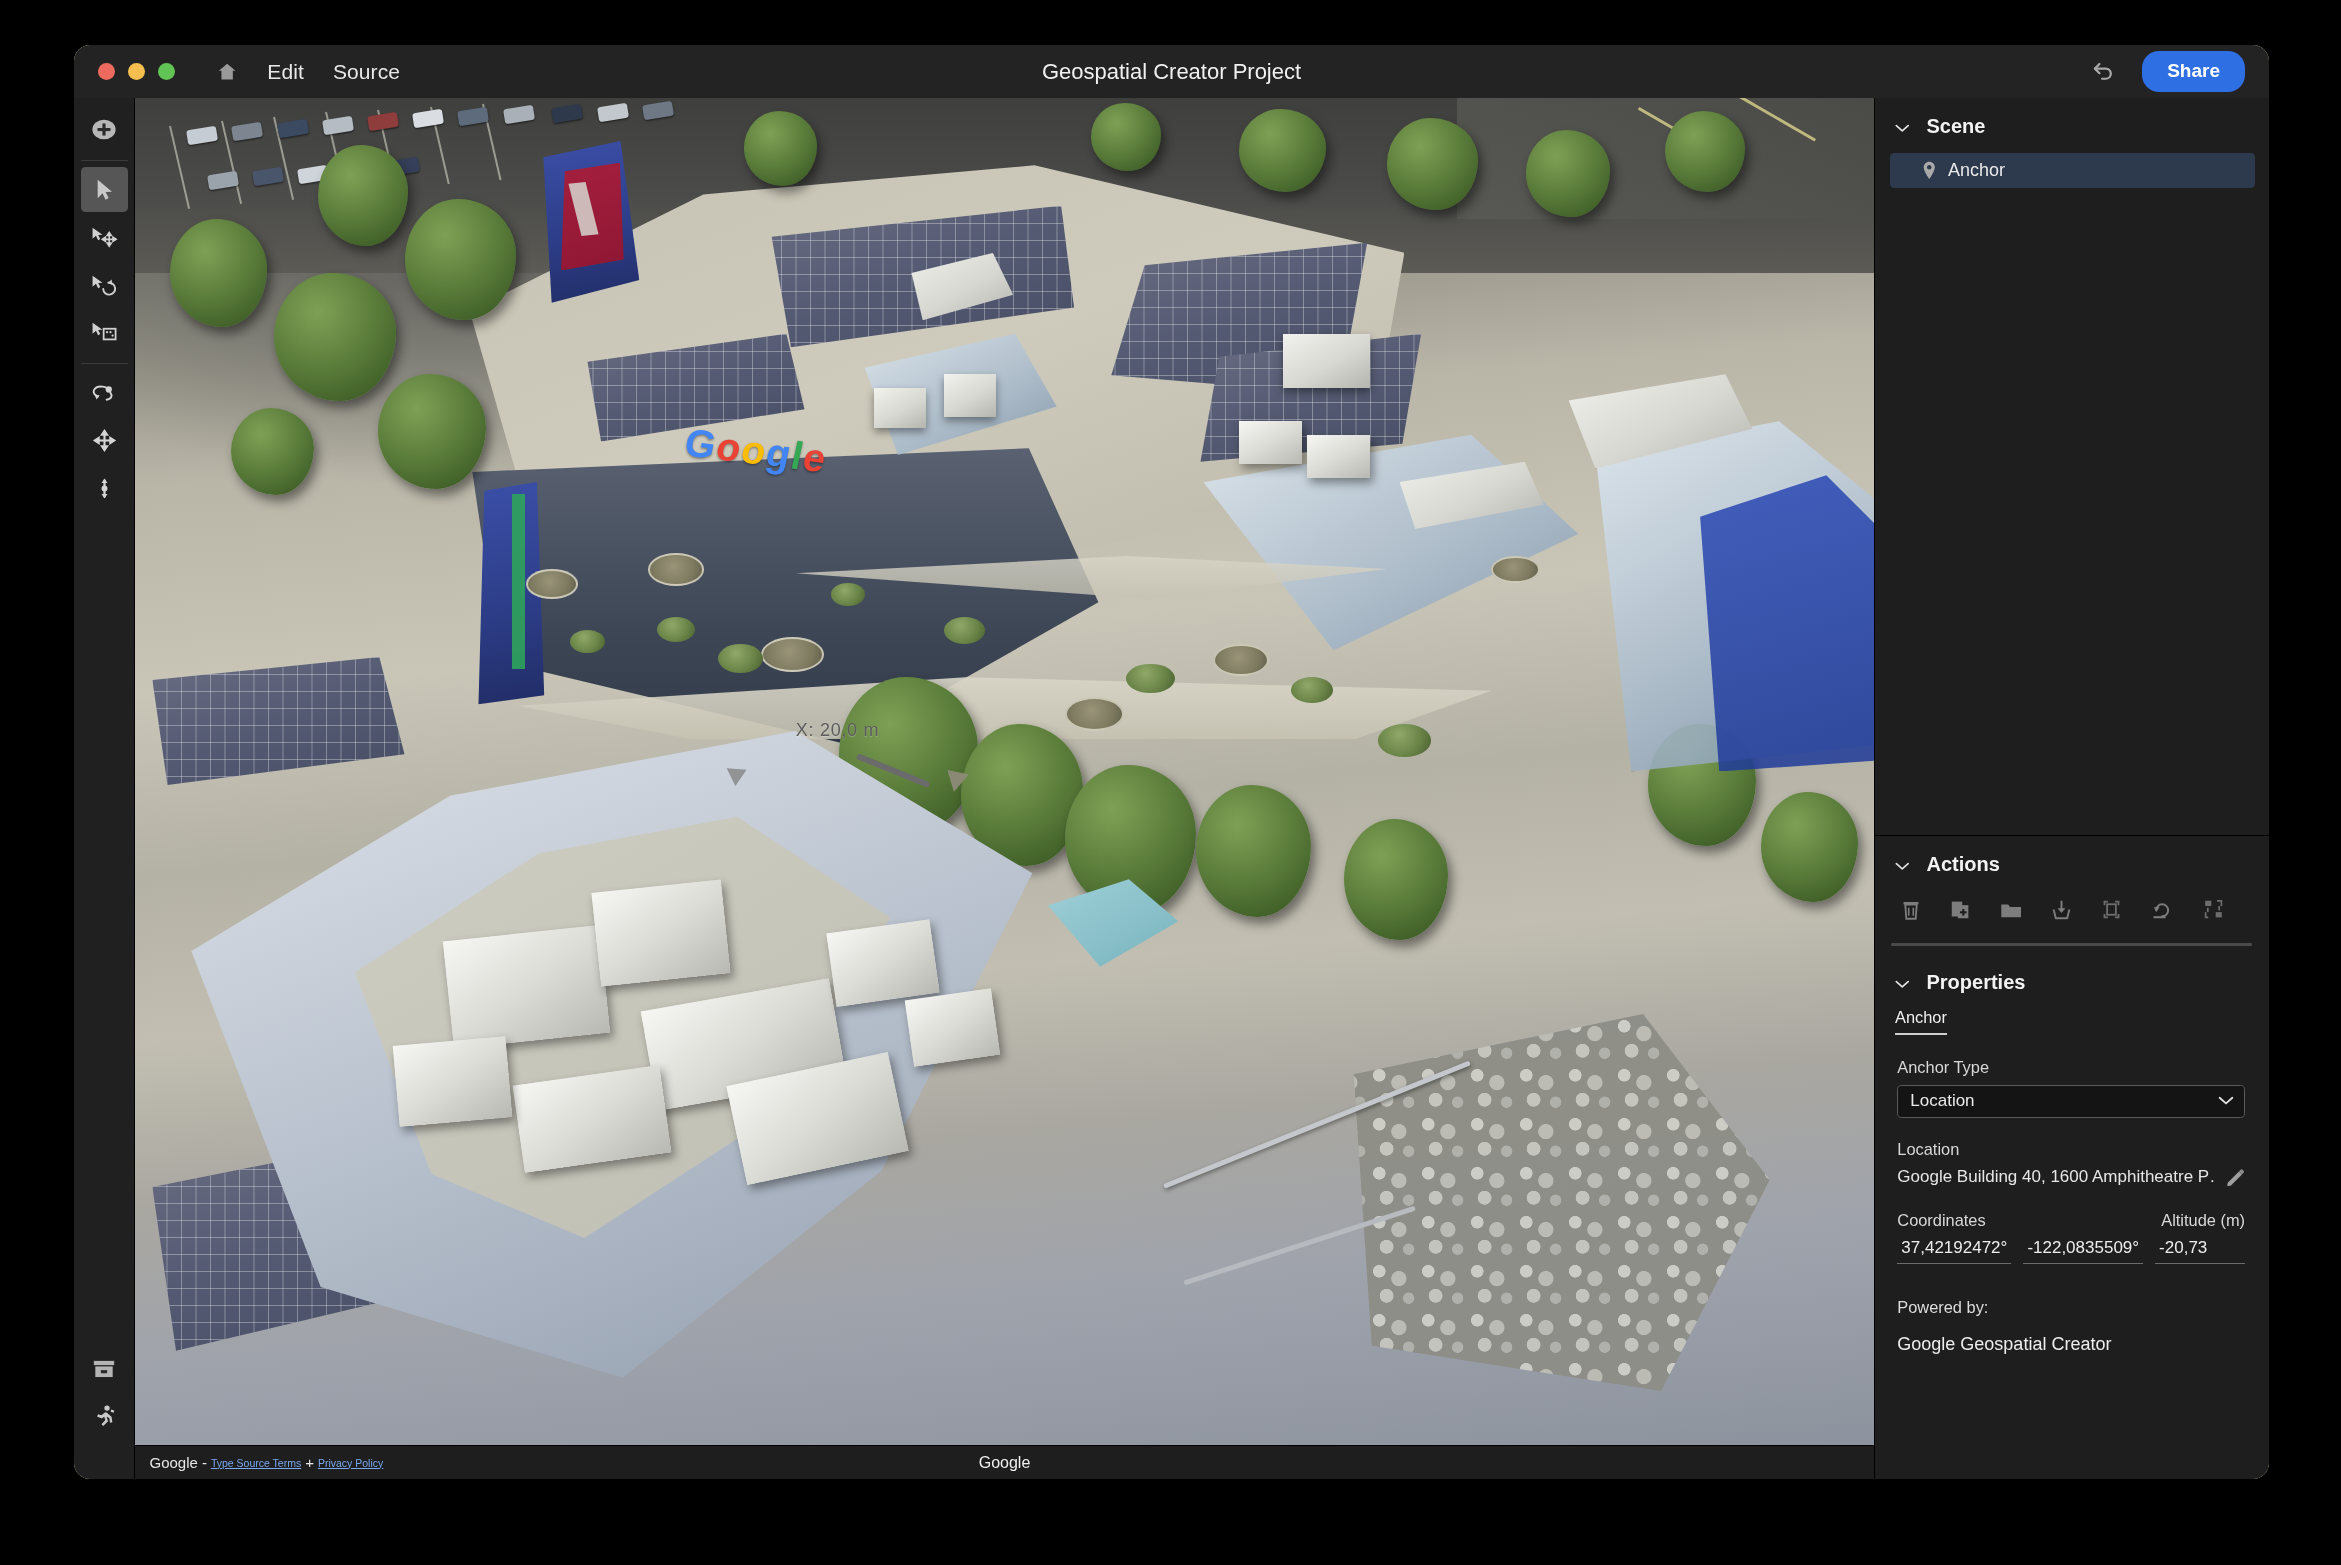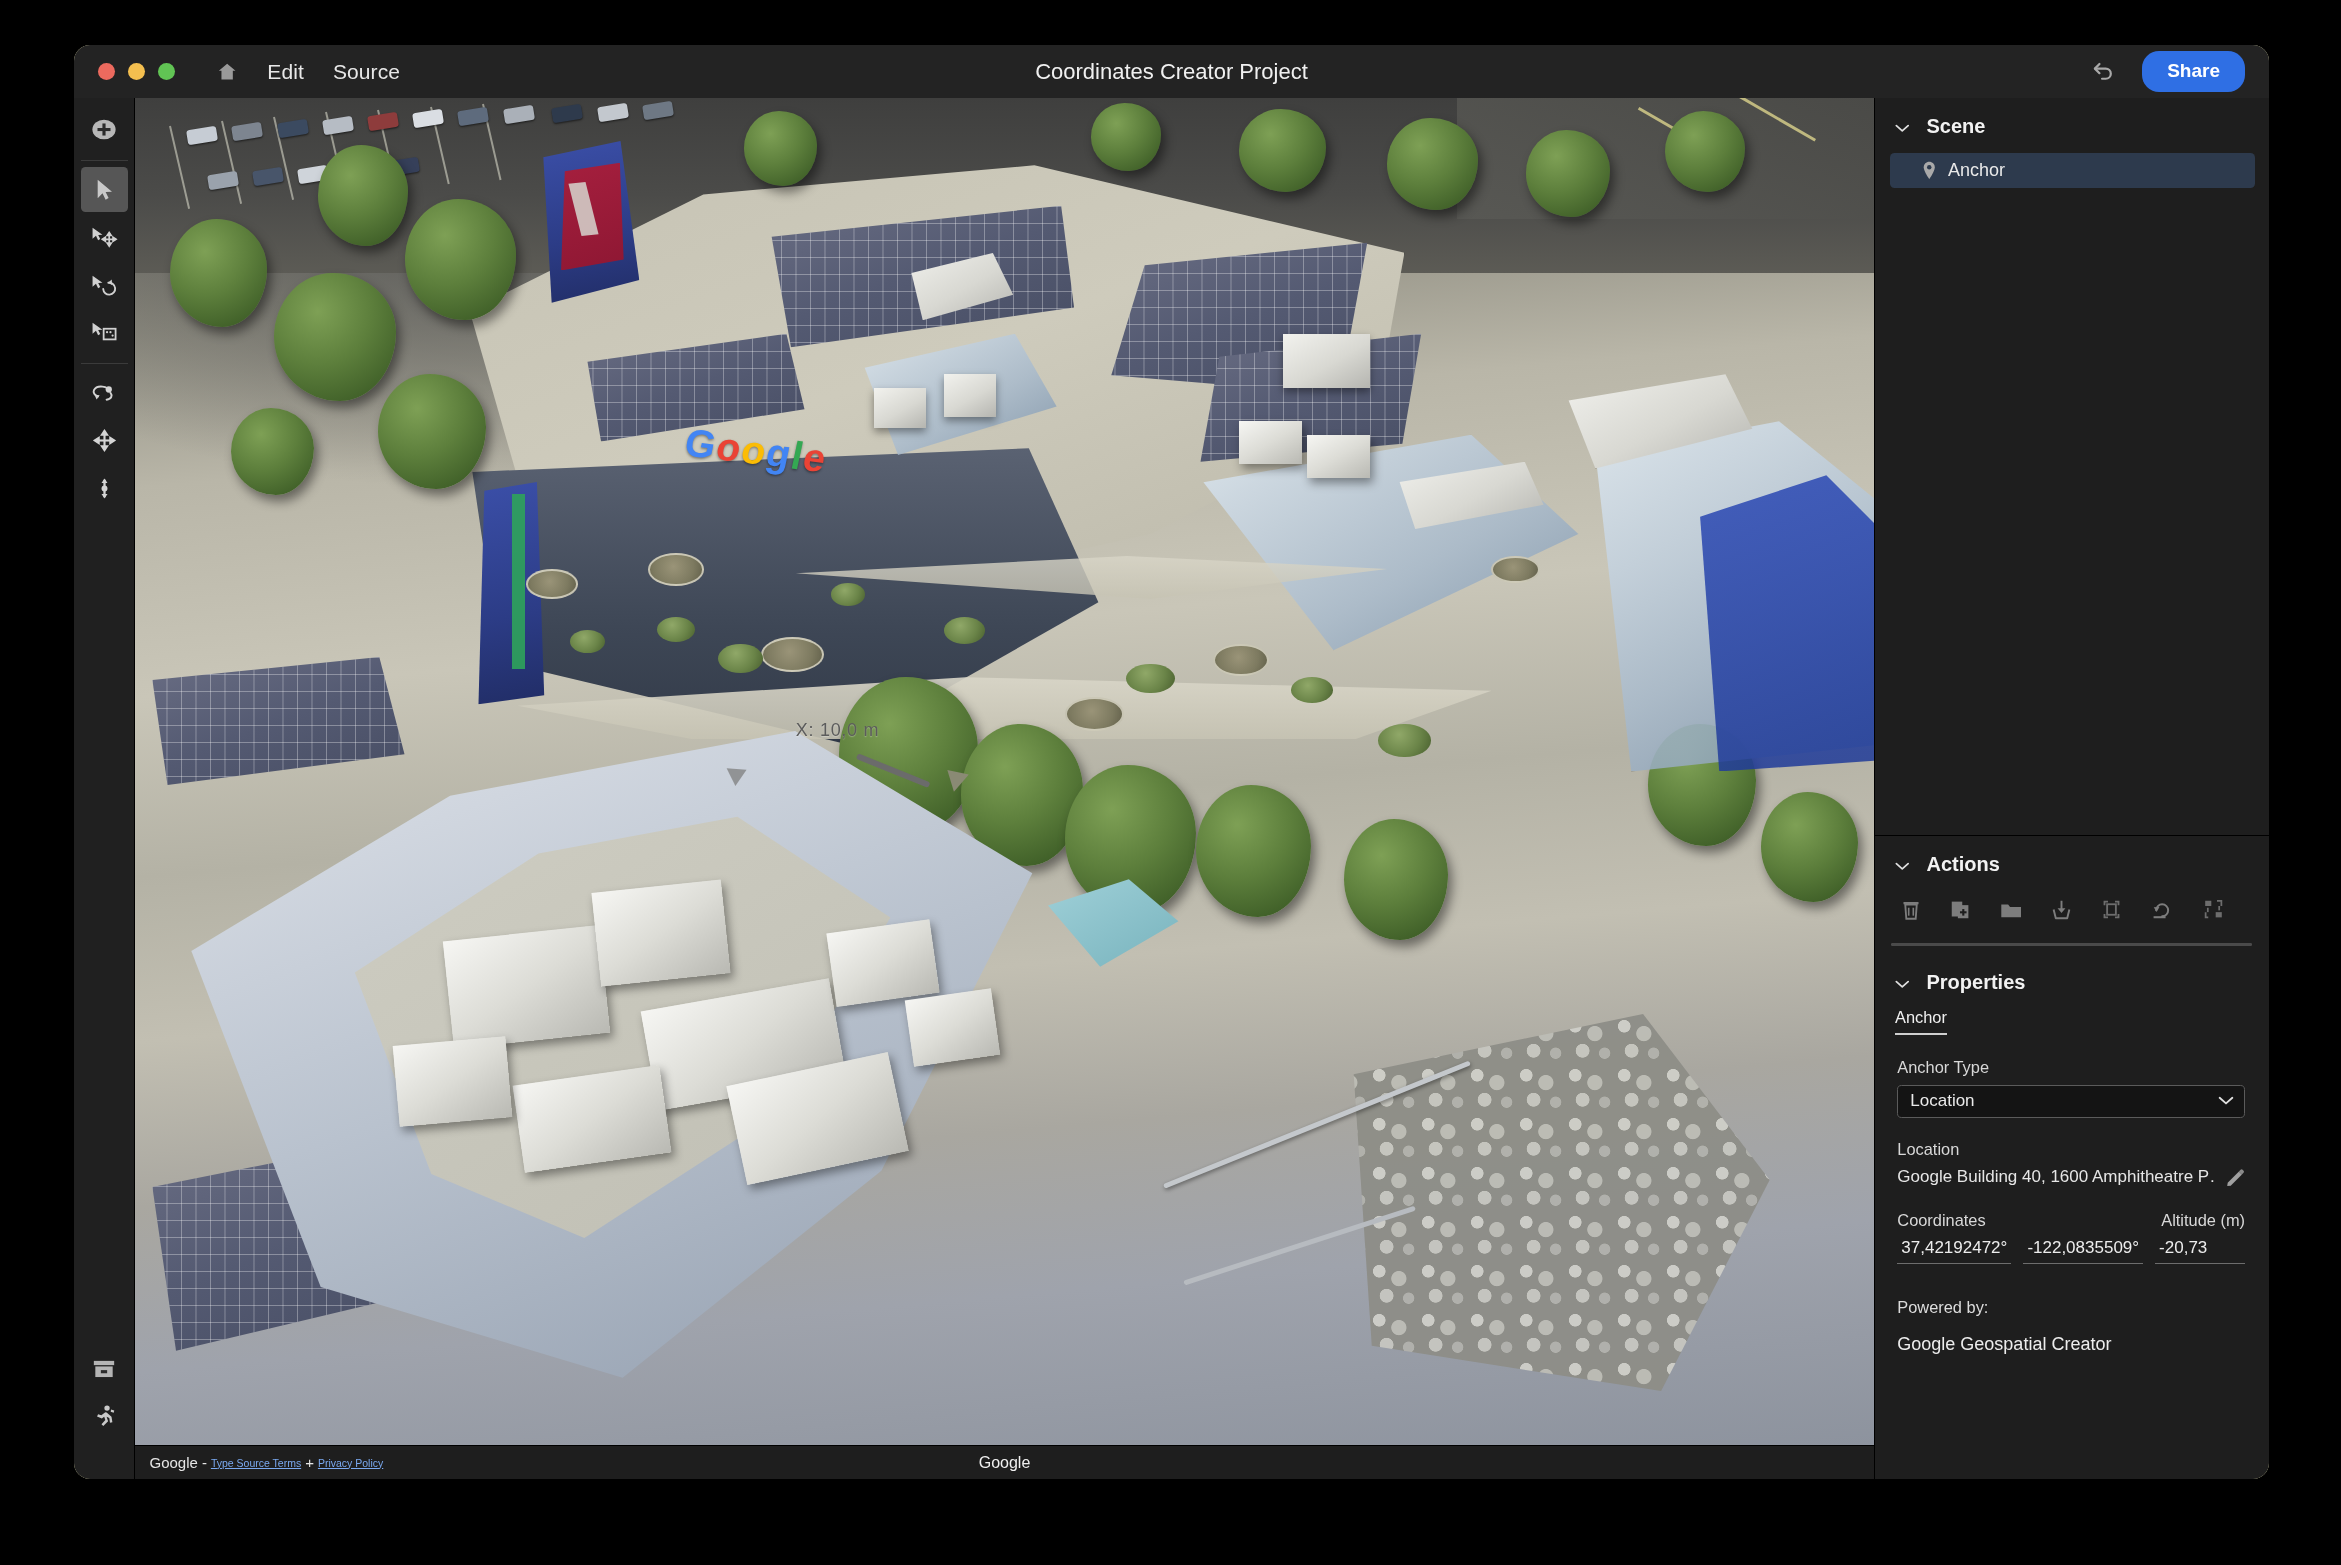--- a/index.html
+++ b/index.html
@@ -419,21 +419,21 @@
     <div class="menu-group">
       <span class="home-icon">
         <svg viewBox="0 0 24 24" width="22.3" height="21">
             <path d="M12 3 2.5 11.2h3V21h13V11.2h3L12 3z" fill="#9a9a9a"></path>
           </svg>
       </span>
       <span class="menu-item">Edit</span>
       <span class="menu-item">Source</span>
     </div>
 
-    <div class="win-title">Coordinates Creator Project</div>
+    <div class="win-title">Geospatial Creator Project</div>
 
     <div class="title-right">
       <span class="undo-icon">
         <svg viewBox="0 0 24 22" width="25" height="22.3">
           <path d="M8 4 3.5 8.5 8 13" fill="none" stroke="#a8a8a8" stroke-width="2.2" stroke-linecap="round" stroke-linejoin="round"></path>
           <path d="M3.8 8.5h10.4a5 5 0 0 1 0 10h-3.6" fill="none" stroke="#a8a8a8" stroke-width="2.2" stroke-linecap="round"></path>
         </svg>
       </span>
       <button class="share-btn">Share</button>
     </div>
@@ -723,21 +723,21 @@
             <span class="g-b">G</span><span class="g-r">o</span><span class="g-y">o</span><span class="g-b">g</span><span class="g-g">l</span><span class="g-r">e</span>
           </div>
 
           <div class="gizmo-arm" style="left:41.5%; top:48.6%; width:78px; transform:rotate(22deg);"></div>
           <div class="gizmo-cone" style="left:46.6%; top:50.0%;
                       border-left:11.2px solid transparent; border-right:11.2px solid transparent;
                       border-top:20px solid #8a8a74; transform:rotate(12deg);"></div>
           <div class="gizmo-cone" style="left:34.0%; top:49.8%;
                       border-left:10px solid transparent; border-right:10px solid transparent;
                       border-top:17px solid #7d7d7d; transform:rotate(4deg); opacity:.75;"></div>
-          <div class="gizmo-label" style="left:38.0%; top:46.2%;">X: 10,0 m</div>
+          <div class="gizmo-label" style="left:38.0%; top:46.2%;">X: 20,0 m</div>
 
         </div>
       </div>
 
       <div class="vp-footer">
         <span class="attr">Google</span>
         <span class="attr plus">-</span>
         <a href="#">Type Source Terms</a>
         <span class="attr plus">+</span>
         <a href="#">Privacy Policy</a>

